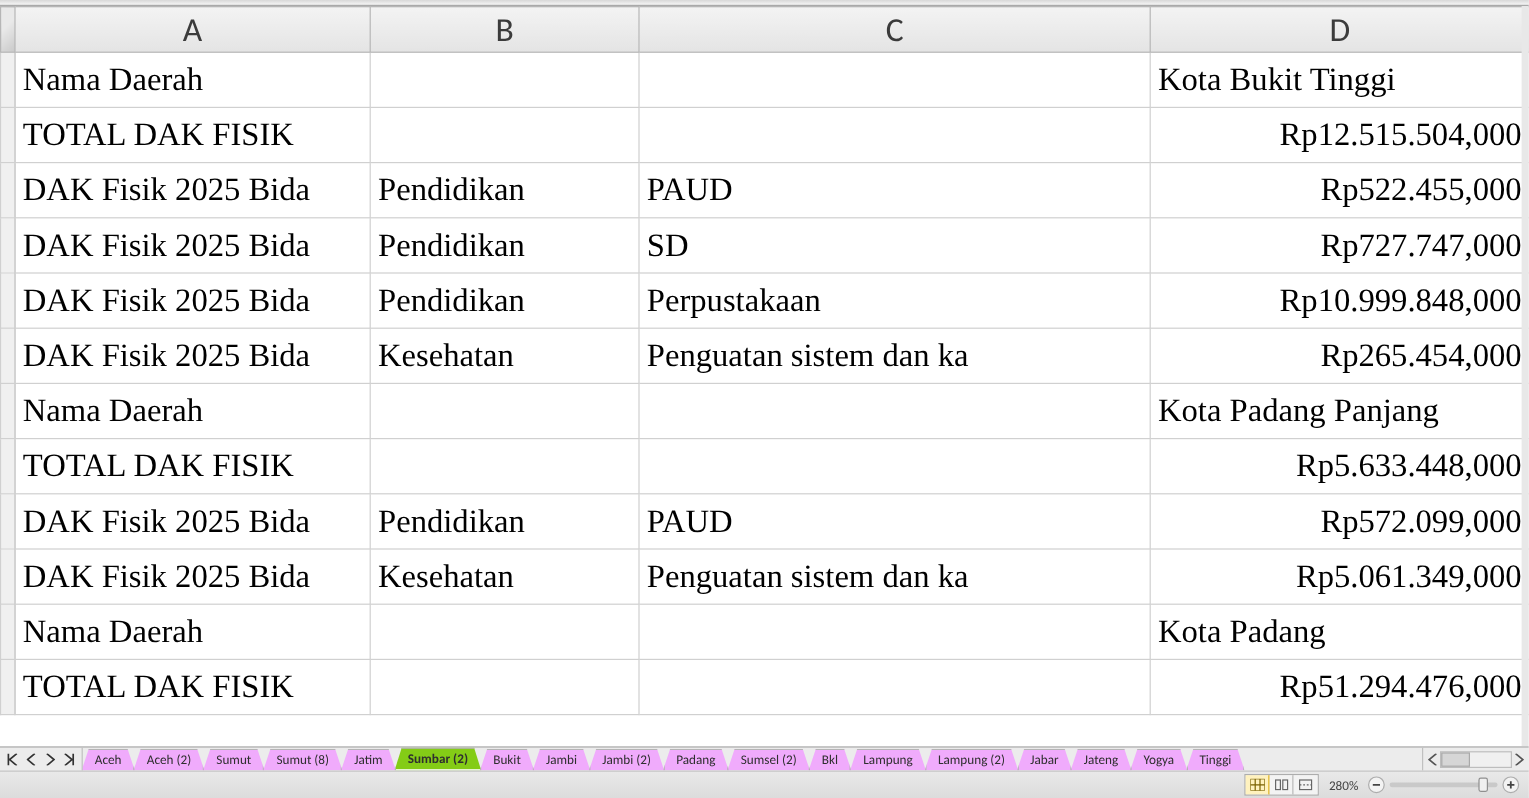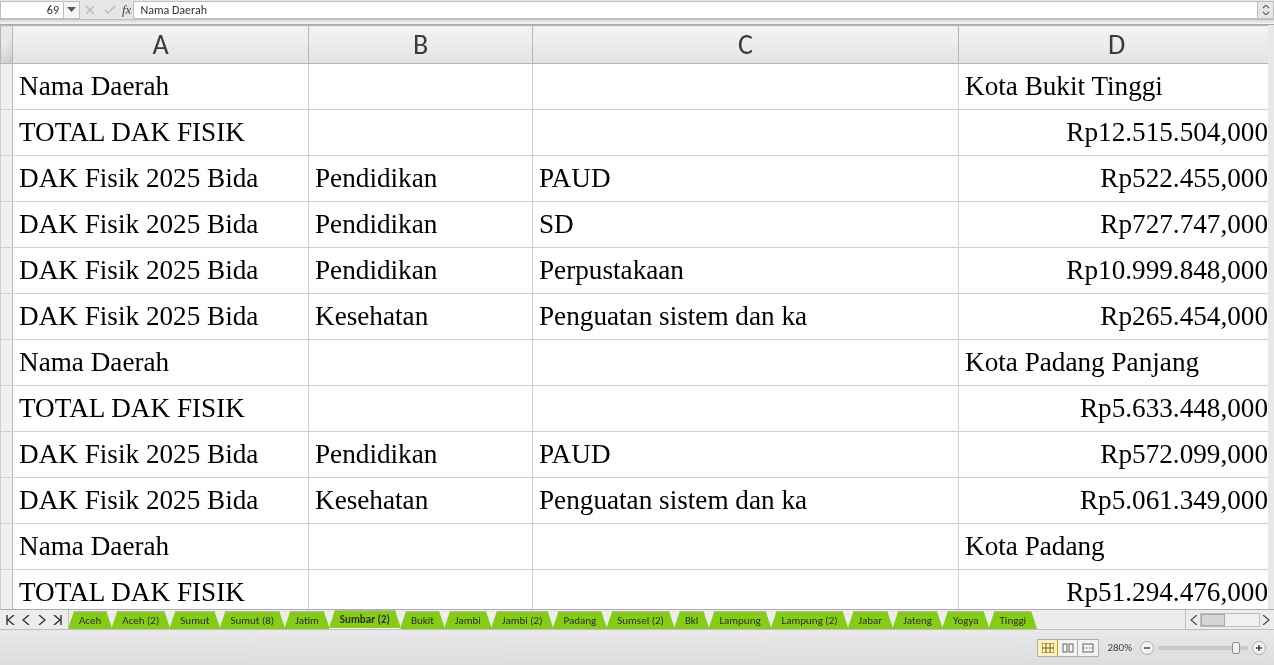--- a/index.html
+++ b/index.html
@@ -152,21 +152,21 @@
   }
   .tabs {
     display: flex;
     align-items: flex-end;
     overflow: hidden;
     flex: 1;
   }
   .tab {
     position: relative;
     padding: 2px 10px 2px 10px;
-    background: #84cc16;
+    background: #f0abfc;
     border: 1px solid #b5b5b5;
     border-bottom: none;
     margin-left: -1px;
     color: #2f2f2f;
     white-space: nowrap;
     cursor: pointer;
     clip-path: polygon(6px 0, calc(100% - 6px) 0, 100% 100%, 0 100%);
   }
   .tab.active {
     background: #84cc16;
@@ -189,21 +189,21 @@
     position: relative;
   }
   .hscroll-thumb {
     position: absolute; left: 0; top: 0;
     width: 24px; height: 12px;
     background: #d6d6d6;
     border: 1px solid #a9a9a9;
   }
   
   .statusbar {
-    height: 36px;
+    height: 23px;
     background: linear-gradient(#e9e9e9, #dcdcdc);
     border-top: 1px solid #bdbdbd;
     display: flex;
     align-items: center;
     justify-content: flex-end;
     gap: 8px;
     padding: 0 8px;
     font-size: 11px;
     color: #444;
   }
@@ -250,49 +250,20 @@
     width: 6px;
     background: #e8e8e8;
   }
   svg { display: block; }
 </style>
 </head>
 <body>
 
 <div class="app">
 
-  <div class="formula-bar">
-    <div class="name-box">
-      <span>69</span>
-    </div>
-    <div class="name-box-arrow">
-      <svg width="9" height="6" viewBox="0 0 9 6">
-          <path d="M0 0 L4.5 5 L9 0 Z" fill="#555"></path>
-        </svg>
-    </div>
-    <div class="fb-btn">
-      <svg width="10" height="10" viewBox="0 0 10 10">
-          <path d="M1 1 L9 9 M9 1 L1 9" stroke="#bbb" stroke-width="1.5"></path>
-        </svg>
-    </div>
-    <div class="fb-btn">
-      <svg width="12" height="10" viewBox="0 0 12 10">
-          <path d="M1 5 L4 8 L11 1" stroke="#bbb" stroke-width="1.5" fill="none"></path>
-        </svg>
-    </div>
-    <div class="fx-label">fx</div>
-    <div class="formula-input">
-      <span>Nama Daerah</span>
-    </div>
-    <div class="formula-expand">
-      <svg width="10" height="10" viewBox="0 0 10 10">
-        <path d="M2 3 L5 0 L8 3 M2 7 L5 10 L8 7" stroke="#666" stroke-width="1.2" fill="none"></path>
-      </svg>
-    </div>
-  </div>
 
   <div class="divider"></div>
 
   <div class="sheet-wrapper">
     <table class="sheet">
       <colgroup>
         <col style="width:12px">
         <col class="col-A">
           <col class="col-B">
           <col class="col-C">

